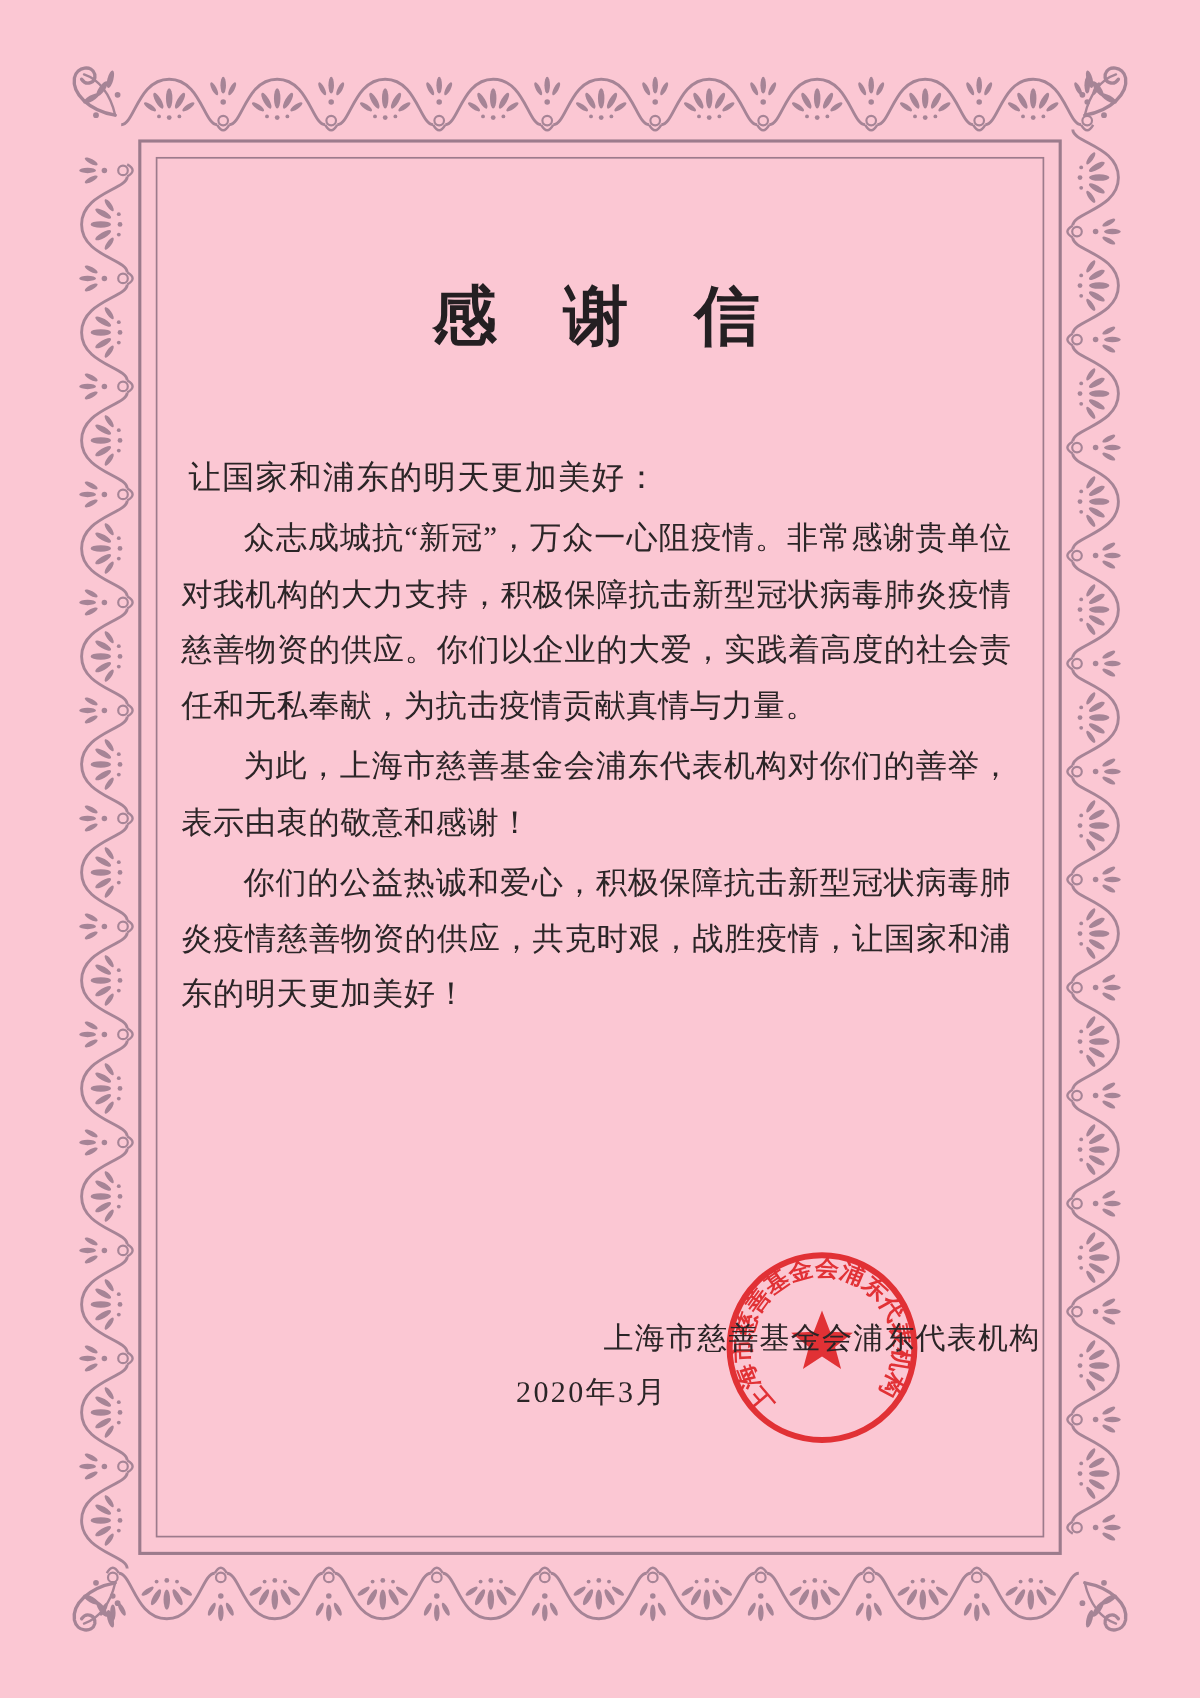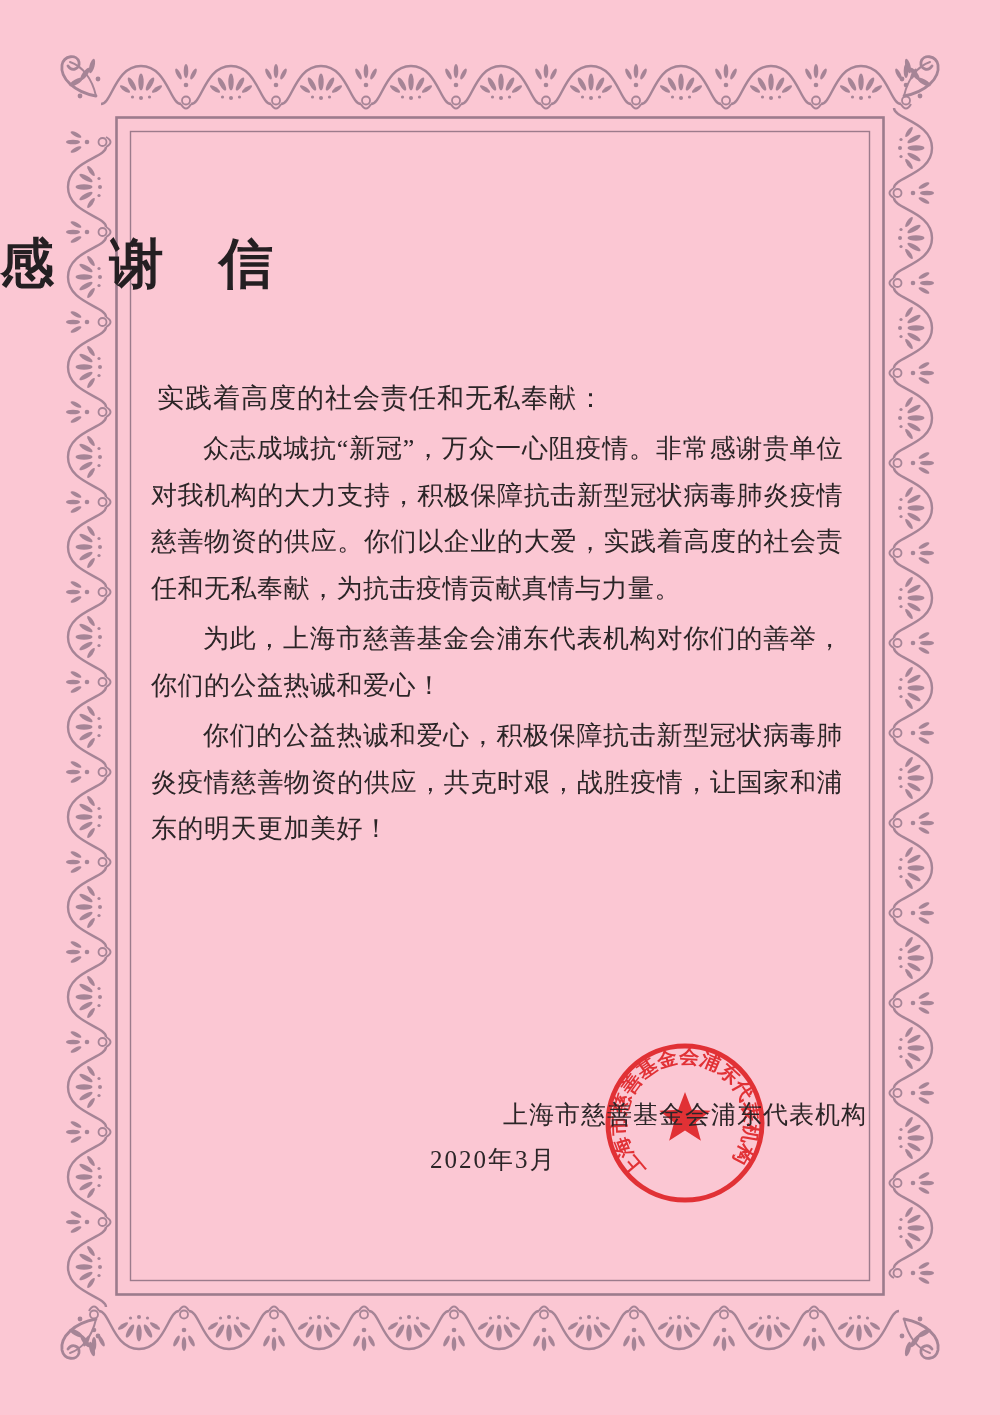--- a/index.html
+++ b/index.html
@@ -8,21 +8,21 @@
     width:1000px; height:1415px;
     margin:0 auto;
     background:#fbc7d3;
     overflow:hidden;
     font-family:"Liberation Serif", serif;
     color:#2b2527;
   }
   .border-svg { position:absolute; left:0; top:0; }
   .letter-title {
     position:absolute; top:228px; left:0; width:100%;
-    text-align:left;
+    text-align:center;
     font-size:54px; font-weight:bold;
     letter-spacing:7px; word-spacing:28px;
     color:#241f22;
   }
   .recipient {
     position:absolute; top:380px; left:157px; width:700px;
     font-size:27px; letter-spacing:1px;
   }
   .letter-body {
     position:absolute; top:426px; left:151px; width:692px;
@@ -131,25 +131,25 @@
     <use href="#corner-flourish" transform="translate(948,52) scale(-1,1)"></use>
     <use href="#corner-flourish" transform="translate(52,1363) scale(1,-1)"></use>
     <use href="#corner-flourish" transform="translate(948,1363) scale(-1,-1)"></use>
 
     <rect x="116.5" y="117.5" width="767" height="1177" fill="none" stroke="#9c7b8c" stroke-width="2.6"></rect>
     <rect x="130.5" y="131.5" width="739" height="1149" fill="none" stroke="#9c7b8c" stroke-width="1.4"></rect>
   </svg>
 
   <div class="letter-title">感 谢 信</div>
 
-  <div class="recipient">实践着高度的社会责任和无私奉献：</div>
+  <div class="recipient">让国家和浦东的明天更加美好：</div>
 
   <div class="letter-body">
     <p>众志成城抗“新冠”，万众一心阻疫情。非常感谢贵单位对我机构的大力支持，积极保障抗击新型冠状病毒肺炎疫情慈善物资的供应。你们以企业的大爱，实践着高度的社会责任和无私奉献，为抗击疫情贡献真情与力量。</p>
-    <p>为此，上海市慈善基金会浦东代表机构对你们的善举，你们的公益热诚和爱心！</p>
+    <p>为此，上海市慈善基金会浦东代表机构对你们的善举，表示由衷的敬意和感谢！</p>
     <p>你们的公益热诚和爱心，积极保障抗击新型冠状病毒肺炎疫情慈善物资的供应，共克时艰，战胜疫情，让国家和浦东的明天更加美好！</p>
   </div>
 
   <svg class="stamp-svg" width="168" height="168" viewBox="0 0 168 168" aria-hidden="true">
     <circle cx="84" cy="84" r="77" fill="none" stroke="#e0262a" stroke-width="5"></circle>
     <polygon fill="#e0262a" points="84,53 90.8,70.7 109.7,71.7 94.9,83.6 99.9,101.8 84,91.5 68.1,101.8 73.1,83.6 58.3,71.7 77.2,70.7"></polygon>
     <path id="seal-text-arc" d="M45.4,130 A60,60 0 1 1 122.6,130" fill="none" stroke="none"></path>
     <text font-size="19" fill="#e0262a" font-weight="bold" style="font-family:&quot;Liberation Serif&quot;, serif;">
       <textPath href="#seal-text-arc" startOffset="0" textLength="280" lengthAdjust="spacingAndGlyphs">上海市慈善基金会浦东代表机构</textPath>
     </text>

